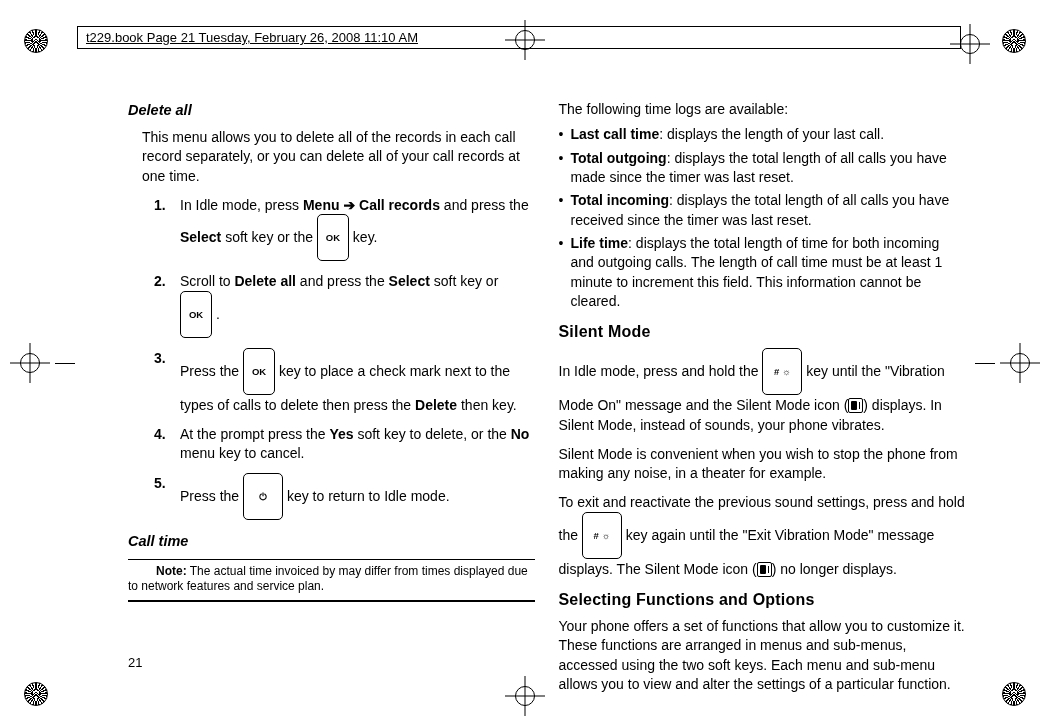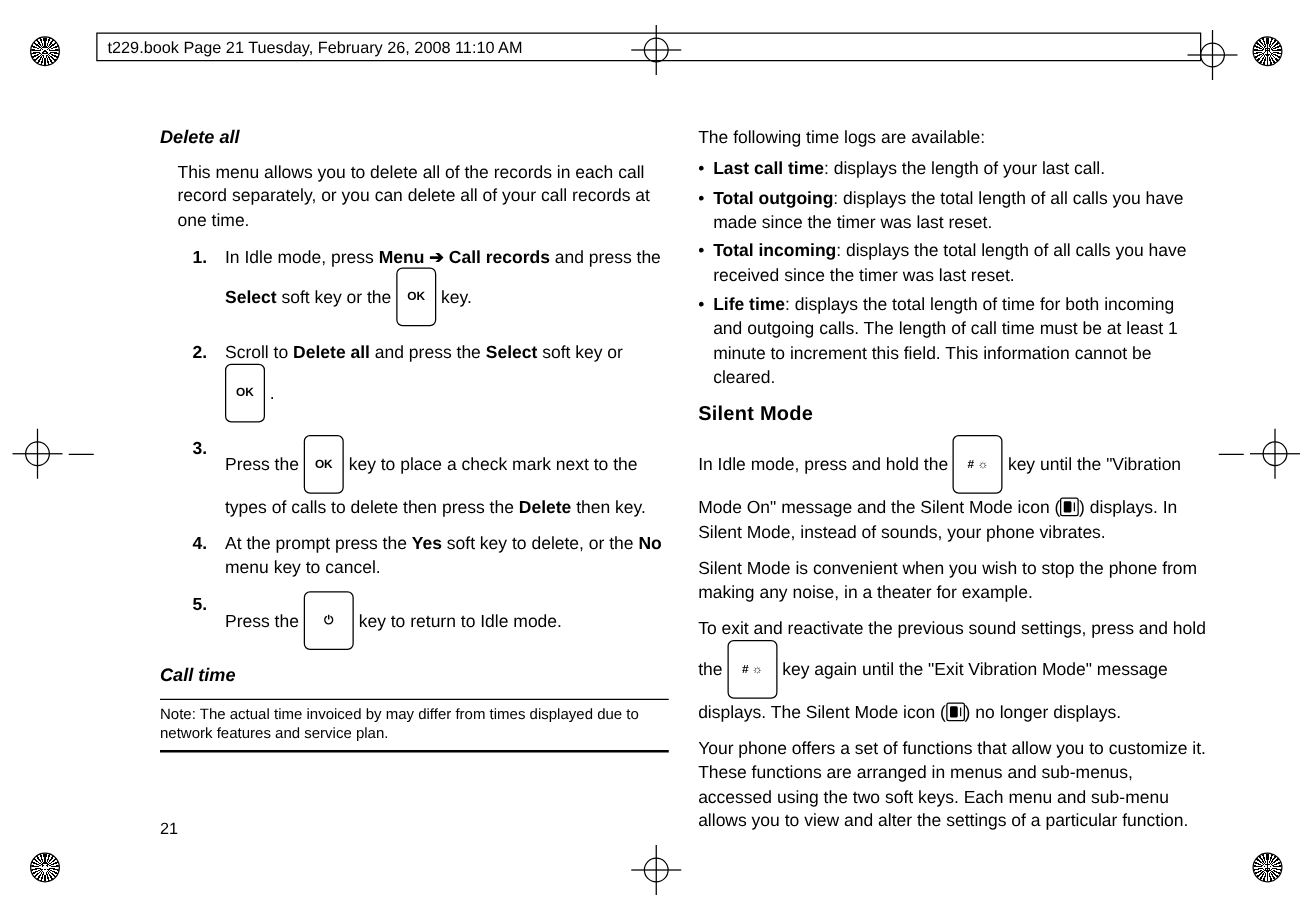--- a/index.html
+++ b/index.html
@@ -66,20 +66,21 @@
 
   
   .header-bar {
     position: absolute;
     top: 26px;
     left: 77px;
     right: 89px;
     border: 1px solid #000;
     padding: 3px 8px;
     font-size: 13px;
+    text-decoration: underline;
   }
 
   
   .page {
     position: absolute;
     top: 100px;
     left: 128px;
     right: 85px;
     bottom: 60px;
     display: flex;
@@ -150,21 +151,22 @@
 
   .note-block {
     border-top: 1px solid #000;
     border-bottom: 2px solid #000;
     padding: 4px 0 6px 0;
     margin: 6px 0 0 0;
     font-size: 12px;
     line-height: 1.25;
   }
   .note-block .note-label {
-    font-weight: 400;
+    font-weight: 700;
+    margin-left: 28px;
   }
 
   .key {
     display: inline-block;
     border: 1px solid #000;
     border-radius: 5px;
     min-width: 22px;
     padding: 16px 4px;
     font-size: 9.5px;
     line-height: 13px;
@@ -351,20 +353,21 @@
     <p class="para-plain">
       <span>In Idle mode, press and hold the </span><span class="key key-wide"># ☼</span><span> key until the "Vibration Mode On" message and the Silent Mode icon (</span><span class="icon-silent"></span><span>) displays. In Silent Mode, instead of sounds, your phone vibrates.</span>
     </p>
 
     <p class="para-plain">Silent Mode is convenient when you wish to stop the phone from making any noise, in a theater for example.</p>
 
     <p class="para-plain">
       <span>To exit and reactivate the previous sound settings, press and hold the </span><span class="key key-wide"># ☼</span><span> key again until the "Exit Vibration Mode" message displays. The Silent Mode icon (</span><span class="icon-silent"></span><span>) no longer displays.</span>
     </p>
 
+    <div class="h-section">Selecting Functions and Options</div>
 
     <p class="para-plain">Your phone offers a set of functions that allow you to customize it. These functions are arranged in menus and sub-menus, accessed using the two soft keys. Each menu and sub-menu allows you to view and alter the settings of a particular function.</p>
 
   </div>
 
 </div>
 
 <div class="page-num">21</div>
 
 </body></html>

